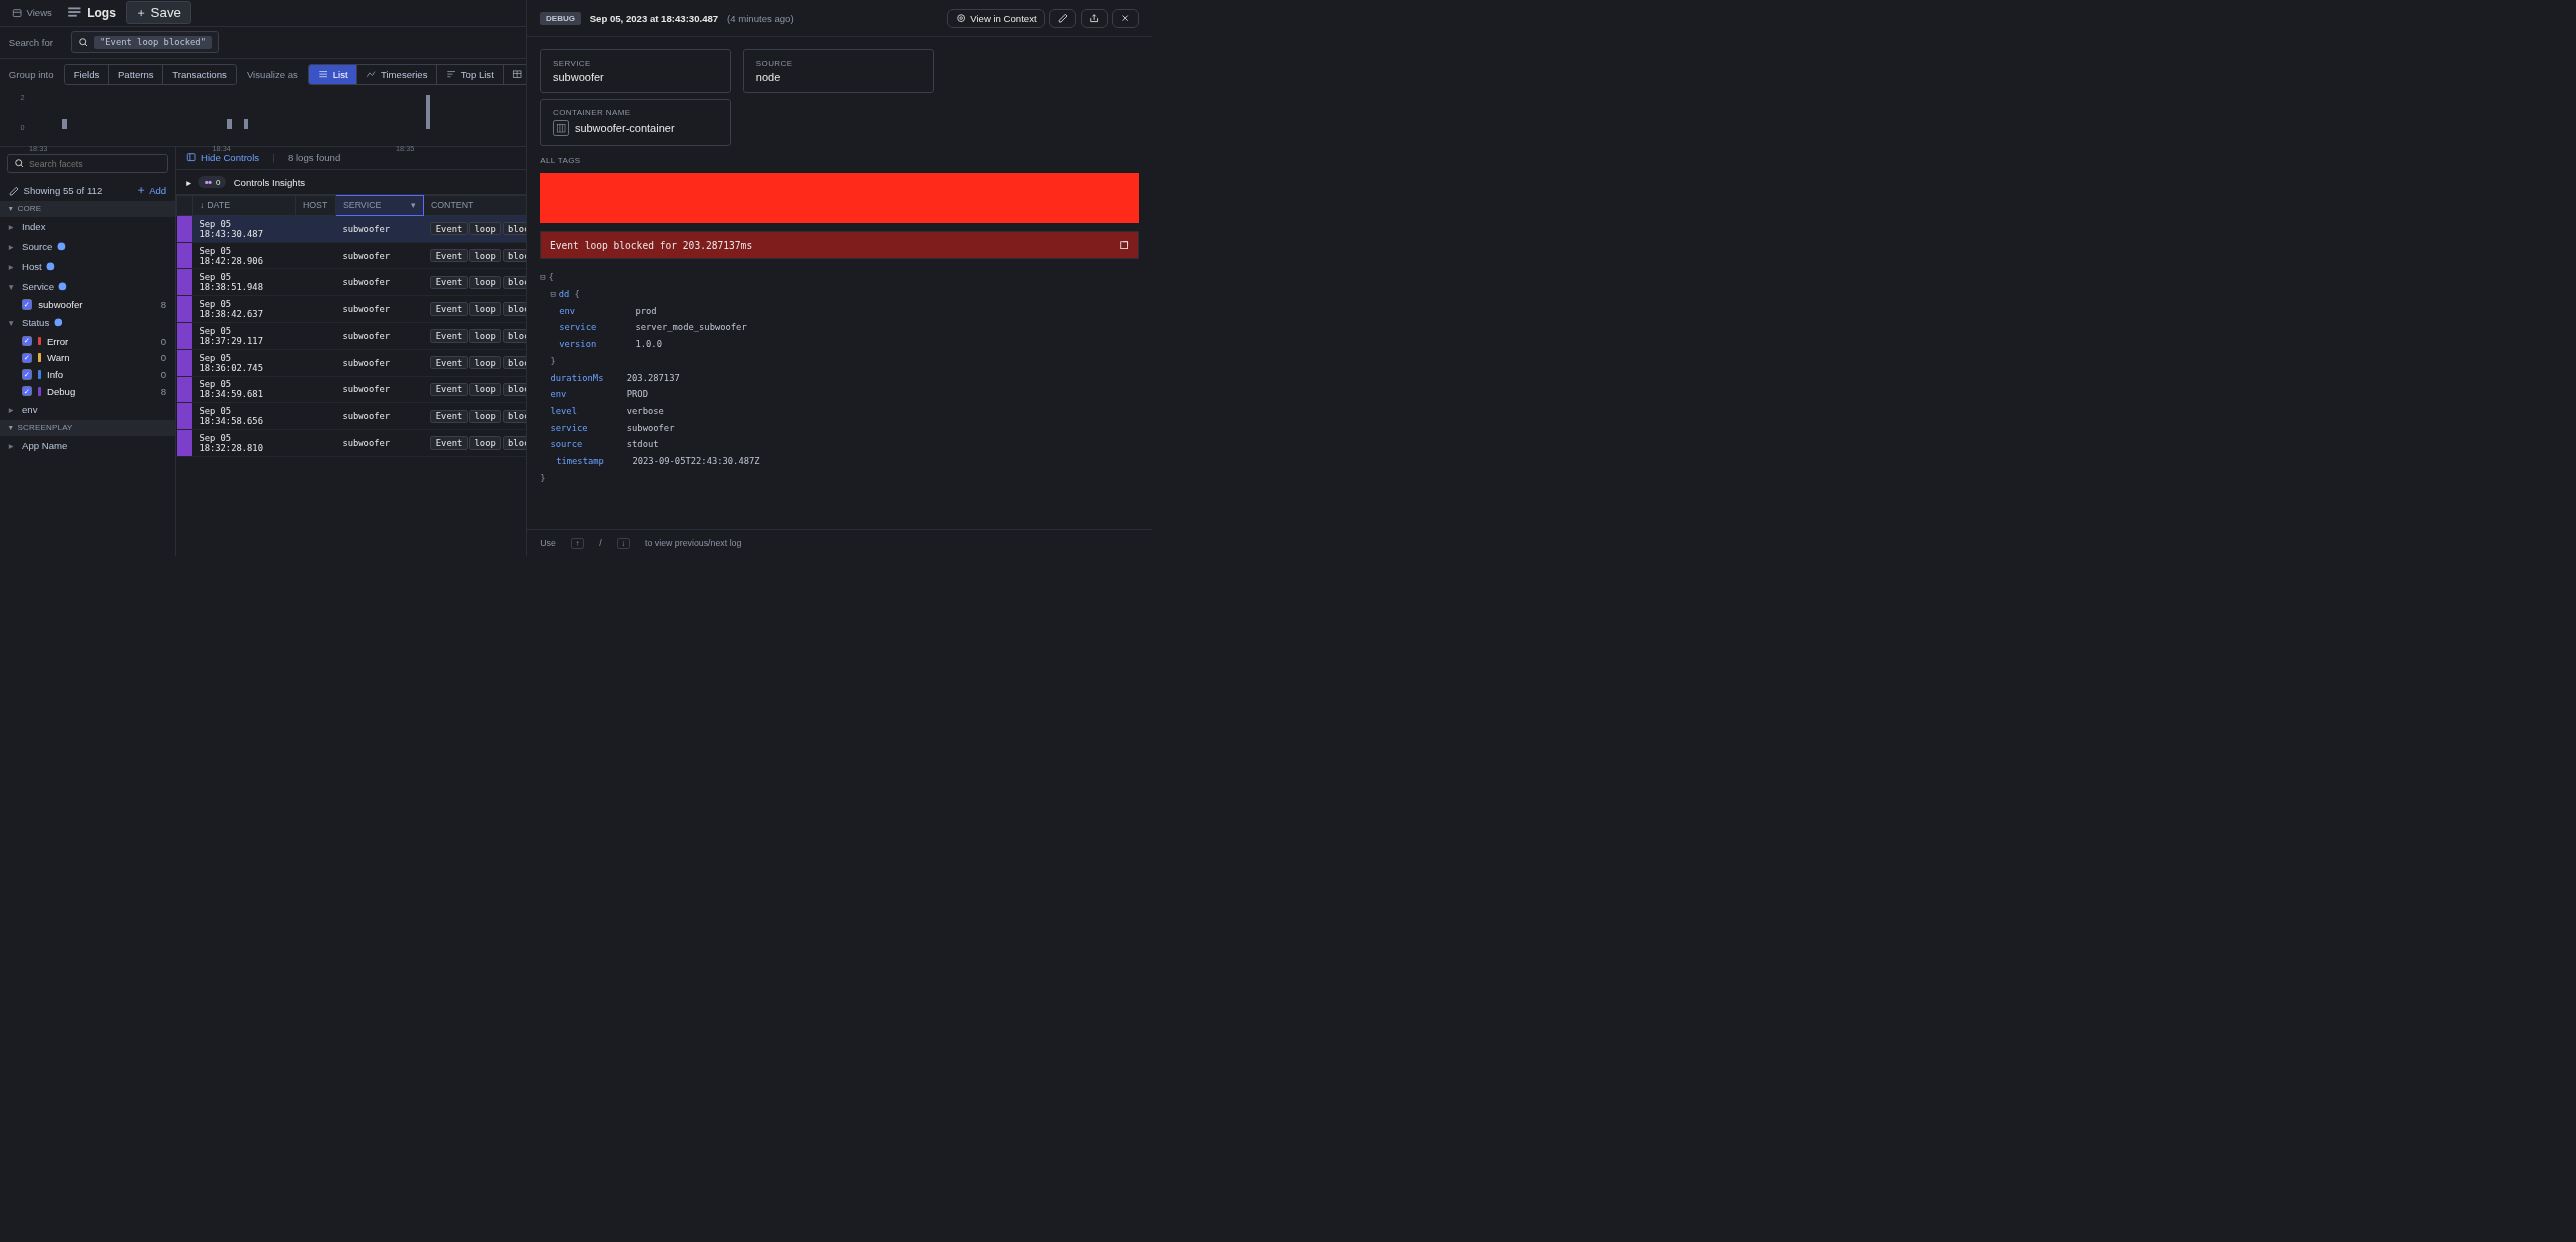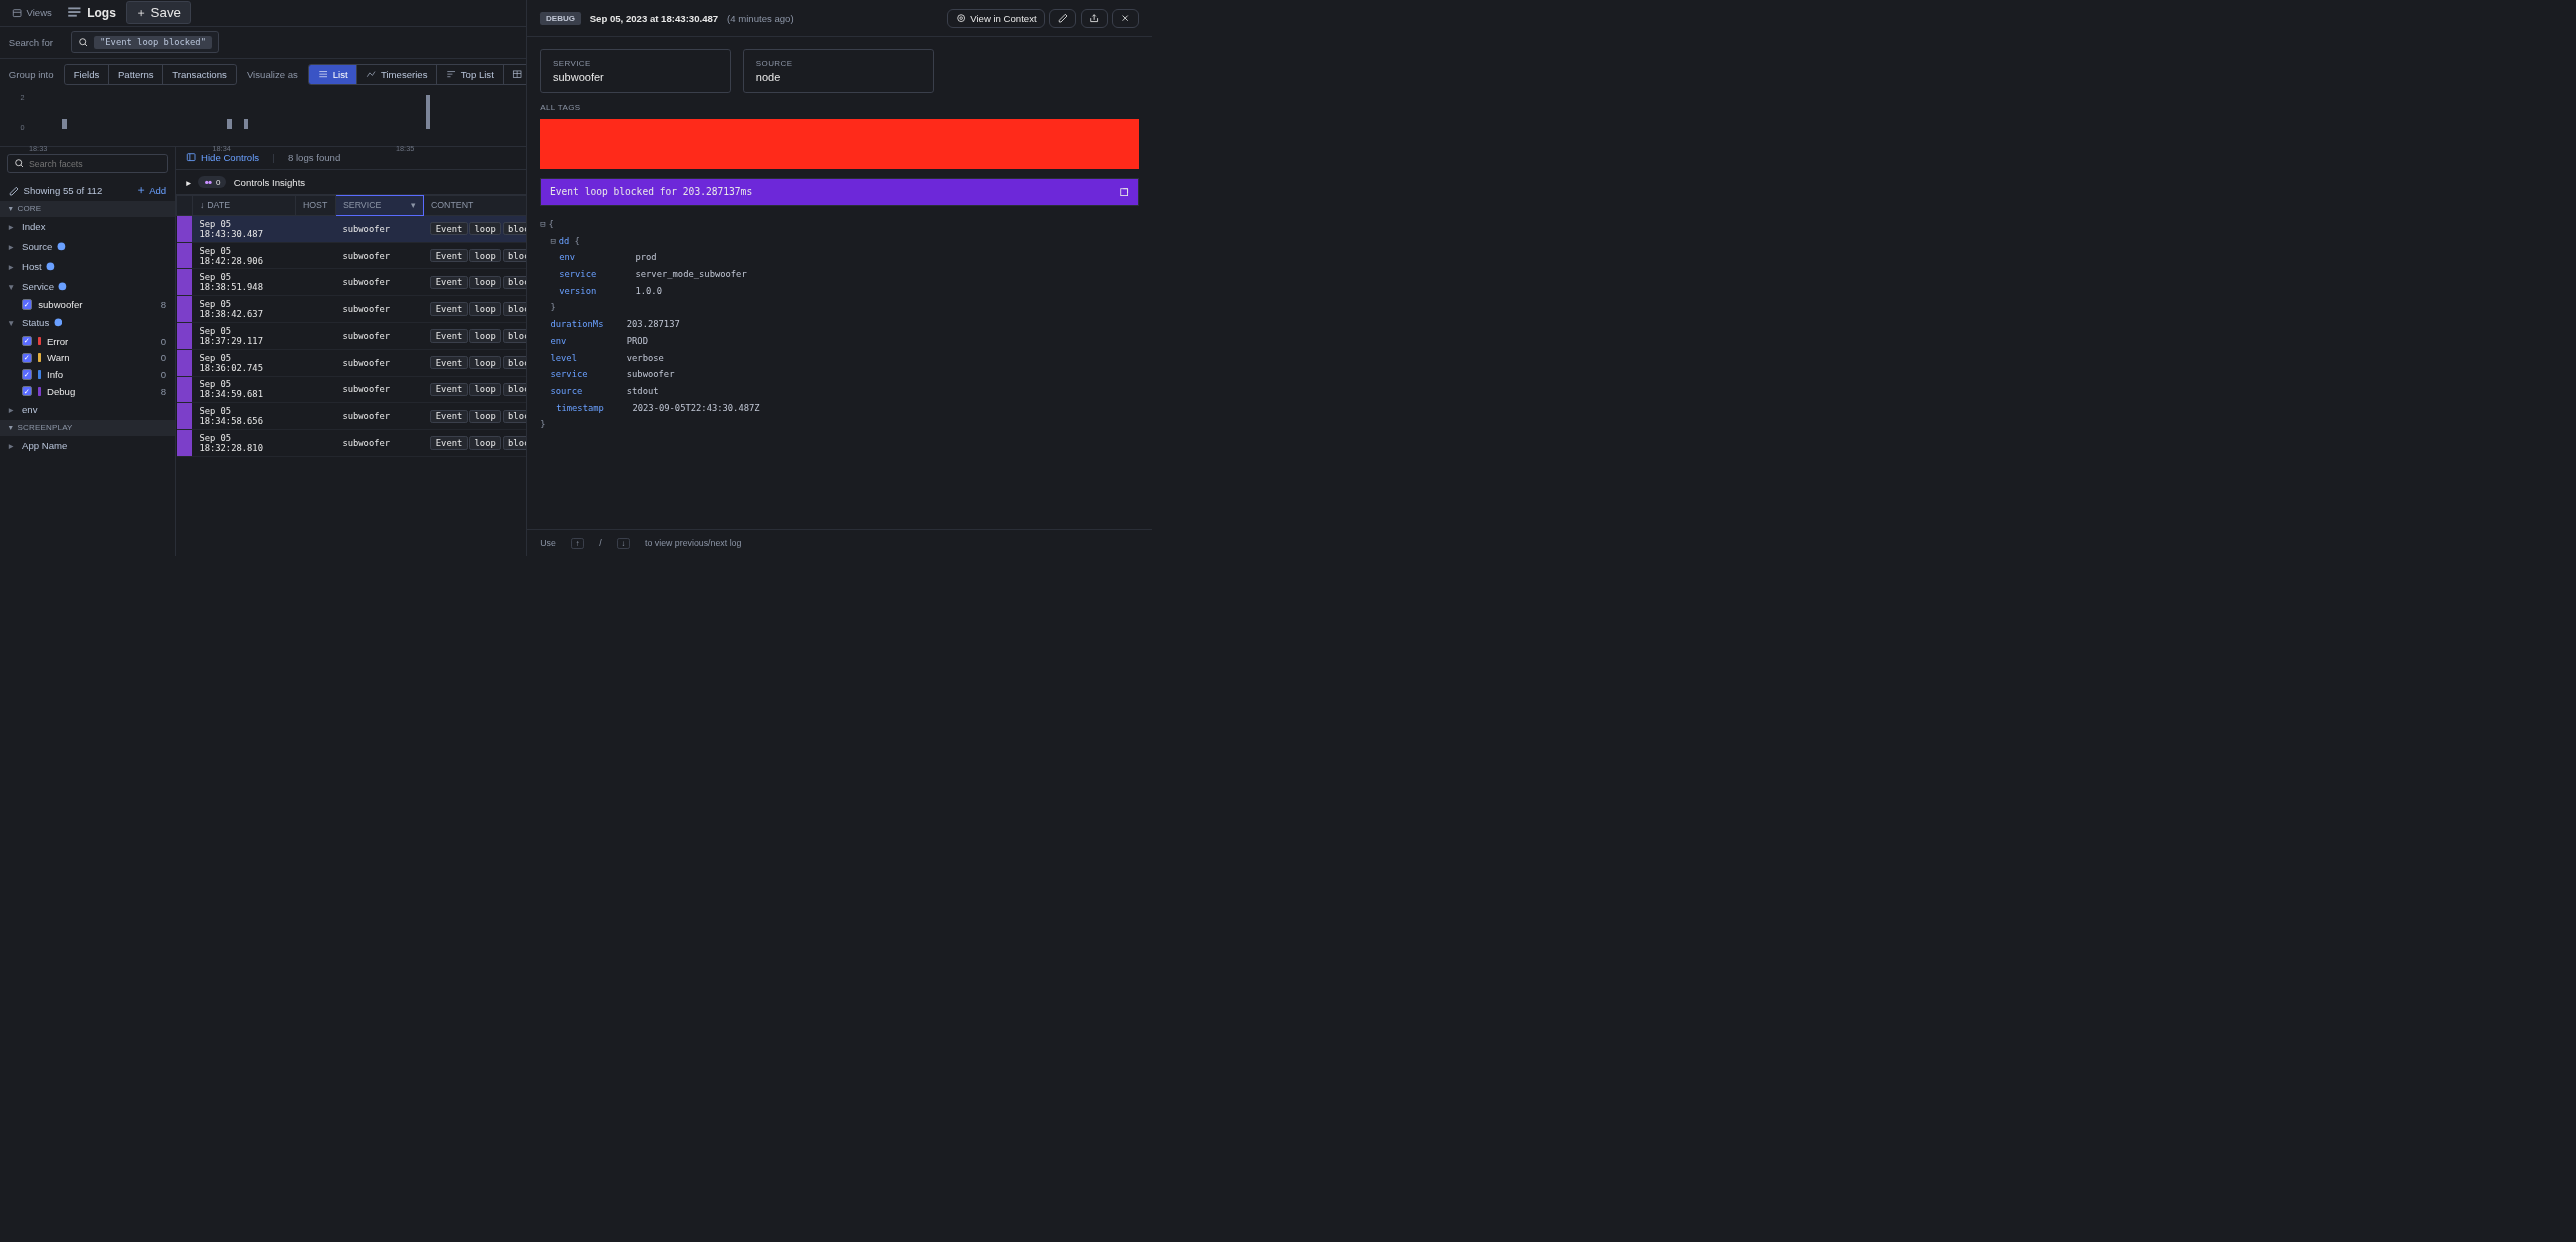--- a/index.html
+++ b/index.html
@@ -397,21 +397,21 @@
   color: #8c95a6;
 }
 .red-block {
   margin: 2.9px 13.2px 8.8px;
   height: 50px;
   background: #ff2a1a;
 }
 
 .msg-box {
   margin: 0 13.2px;
-  background: #6d28d9;
+  background: #7f1d1d;
   border: 0.7px solid #2a2e37;
   padding: 7.3px 8.8px;
   font-family: "SFMono-Regular", Consolas, monospace;
   display: flex;
   justify-content: space-between;
   align-items: center;
 }
 
 .detail-tabs {
   display: flex;
@@ -882,20 +882,35 @@
   <div class="detail-cards">
     <div class="detail-card">
       <div class="card-label">SERVICE</div>
       <div class="card-value">subwoofer</div>
     </div>
     <div class="detail-card">
       <div class="card-label">SOURCE</div>
       <div class="card-value">node</div>
     </div>
   </div>
+  <div class="detail-cards" style="padding-top:0">
+    <div class="detail-card container-card">
+      <div class="card-label">CONTAINER NAME</div>
+      <div class="card-value">
+        <span class="cicon">
+            <svg width="10.3" height="10.3" viewBox="0 0 16 16" stroke="#8c95a6" fill="none">
+              <rect x="2" y="2" width="12" height="12"></rect>
+              <line x1="6" y1="2" x2="6" y2="14"></line>
+              <line x1="10" y1="2" x2="10" y2="14"></line>
+            </svg>
+          </span>
+        <span>subwoofer-container</span>
+      </div>
+    </div>
+  </div>
 
   <div class="all-tags-label">ALL TAGS</div>
   <div class="red-block"></div>
 
   <div class="msg-box">
     <span><span>Event loop blocked for </span><span>203.287137ms</span></span>
     <svg class="icon-sm" viewBox="0 0 24 24" stroke="#8c95a6">
         <rect x="4" y="4" width="16" height="16"></rect>
         <path d="M10 4h10v10"></path>
       </svg>

